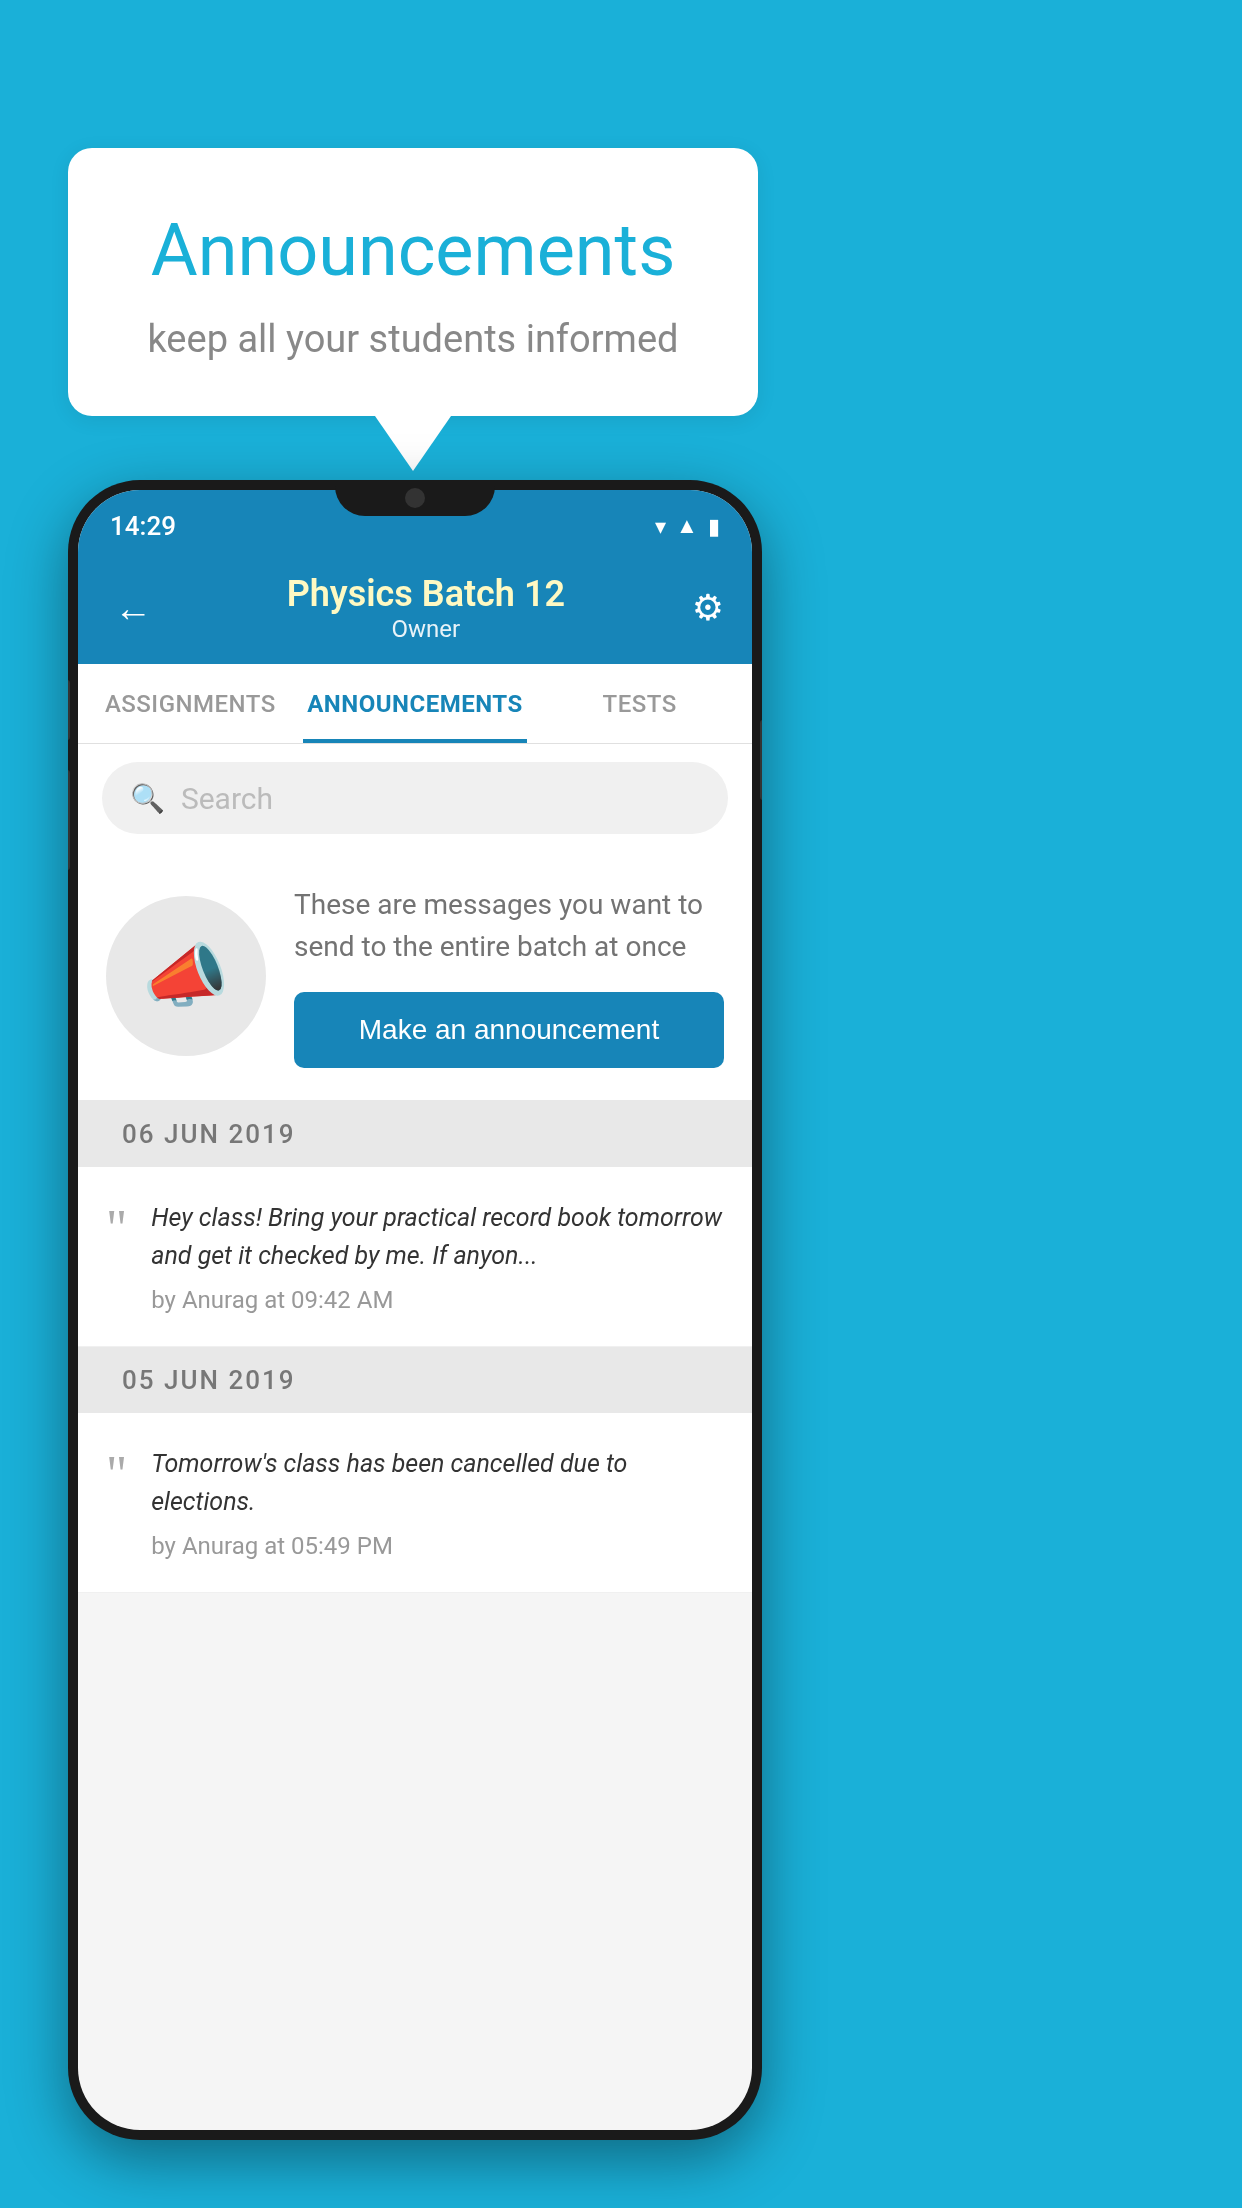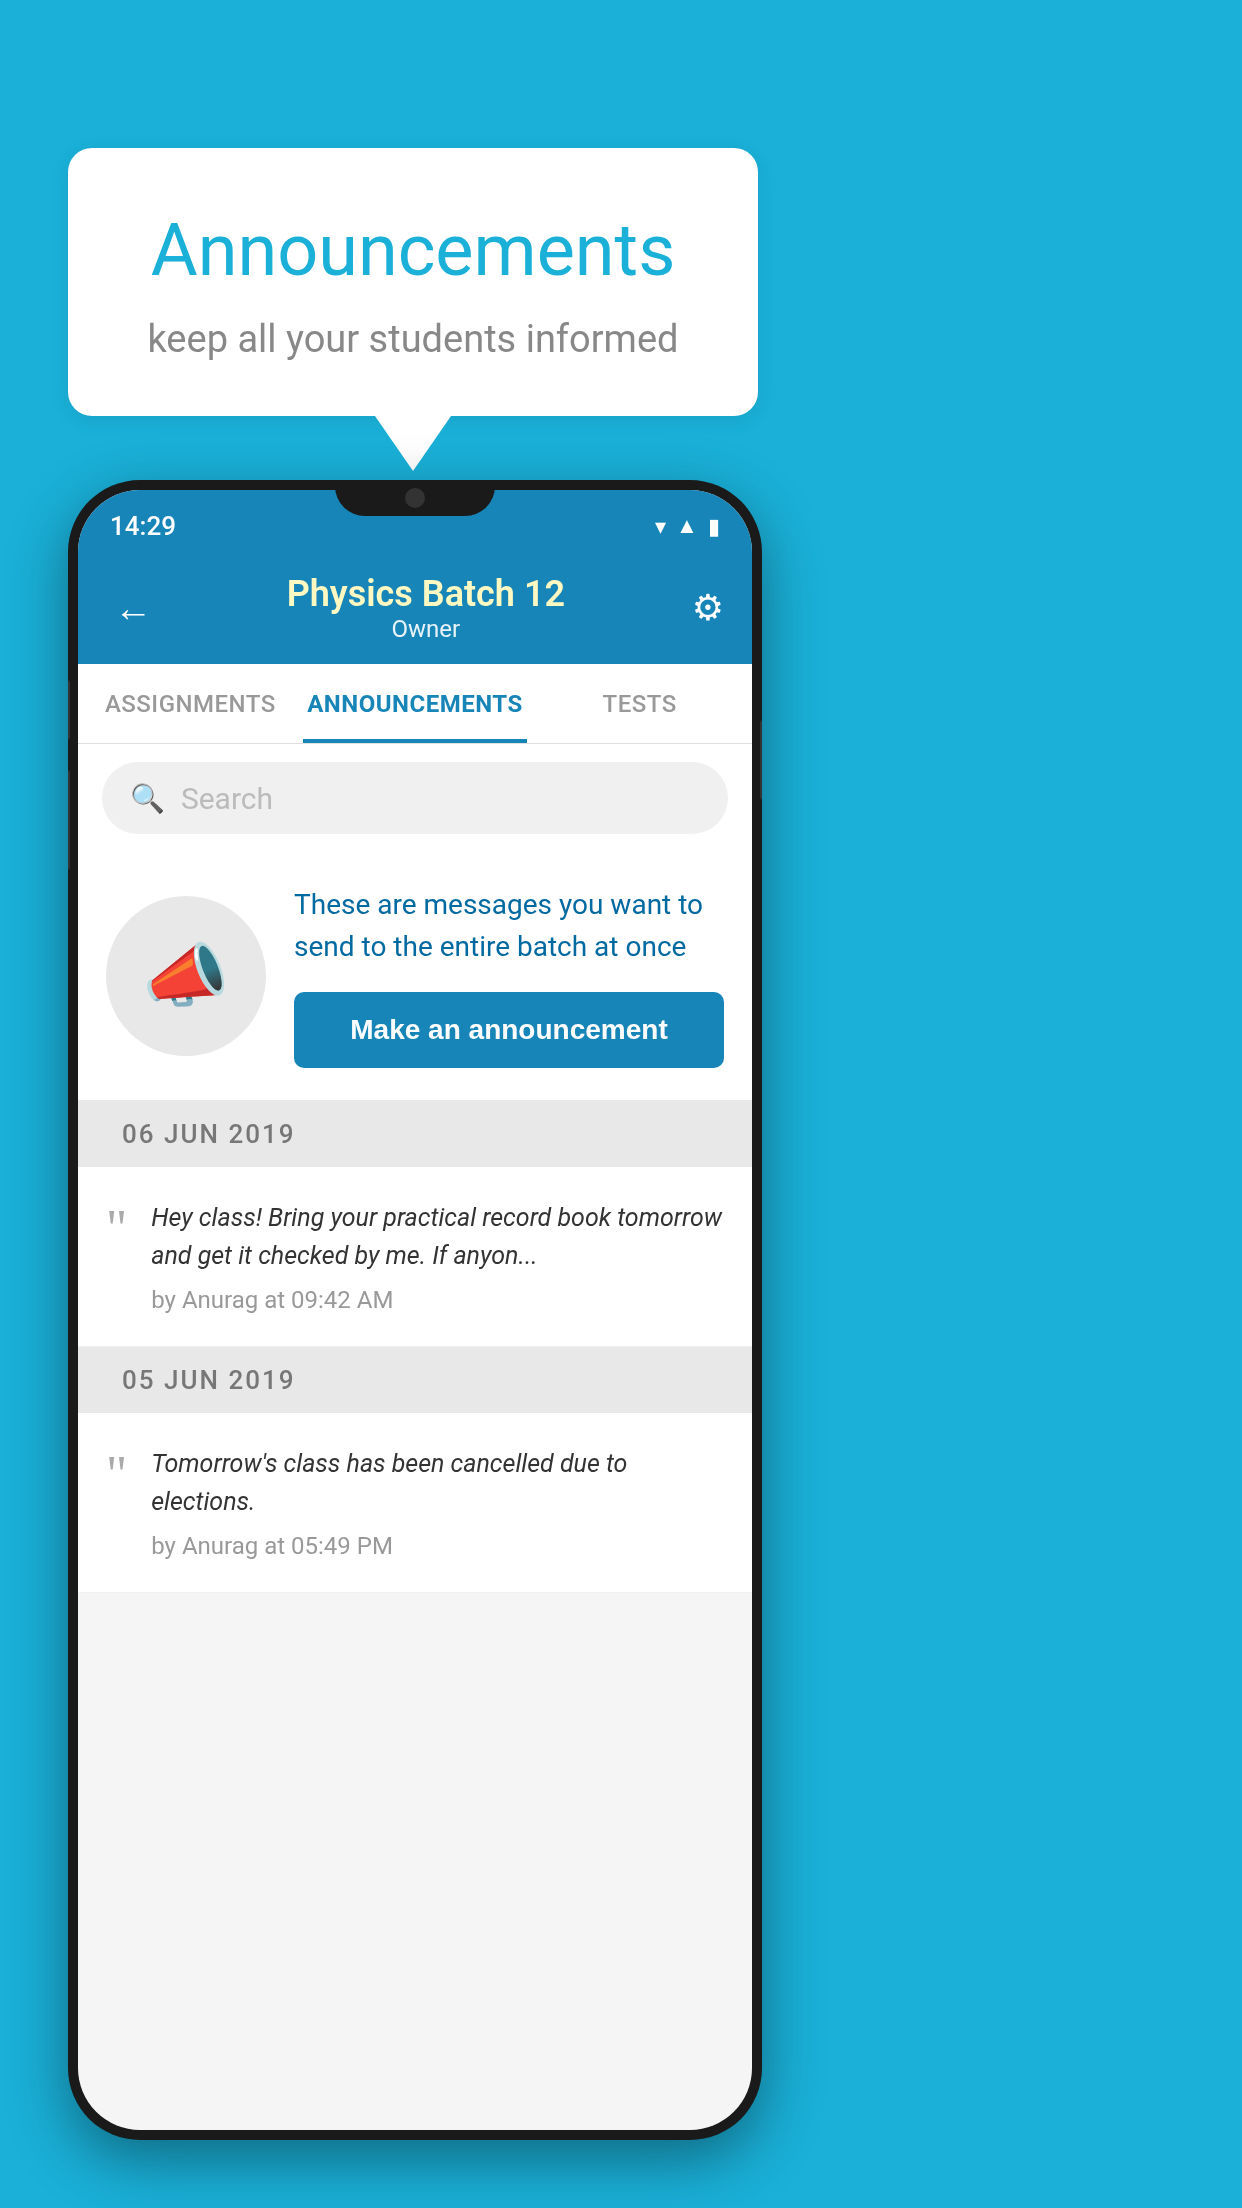--- a/index.html
+++ b/index.html
@@ -257,33 +257,33 @@
       font-size: 70px;
       color: #666;
     }
 
     .promo-right {
       flex: 1;
     }
 
     .promo-description {
       font-size: 28px;
-      color: #0369a1;
+      color: #737373;
       line-height: 1.5;
       margin-bottom: 24px;
     }
 
     .make-announcement-btn {
       background: #1785b8;
       color: white;
       border: none;
       border-radius: 10px;
       padding: 22px 30px;
       font-size: 28px;
-      font-weight: 700;
+      font-weight: 400;
       cursor: pointer;
       width: 100%;
     }
 
     
     .date-separator {
       background: #e8e8e8;
       padding: 18px 44px;
     }
 

